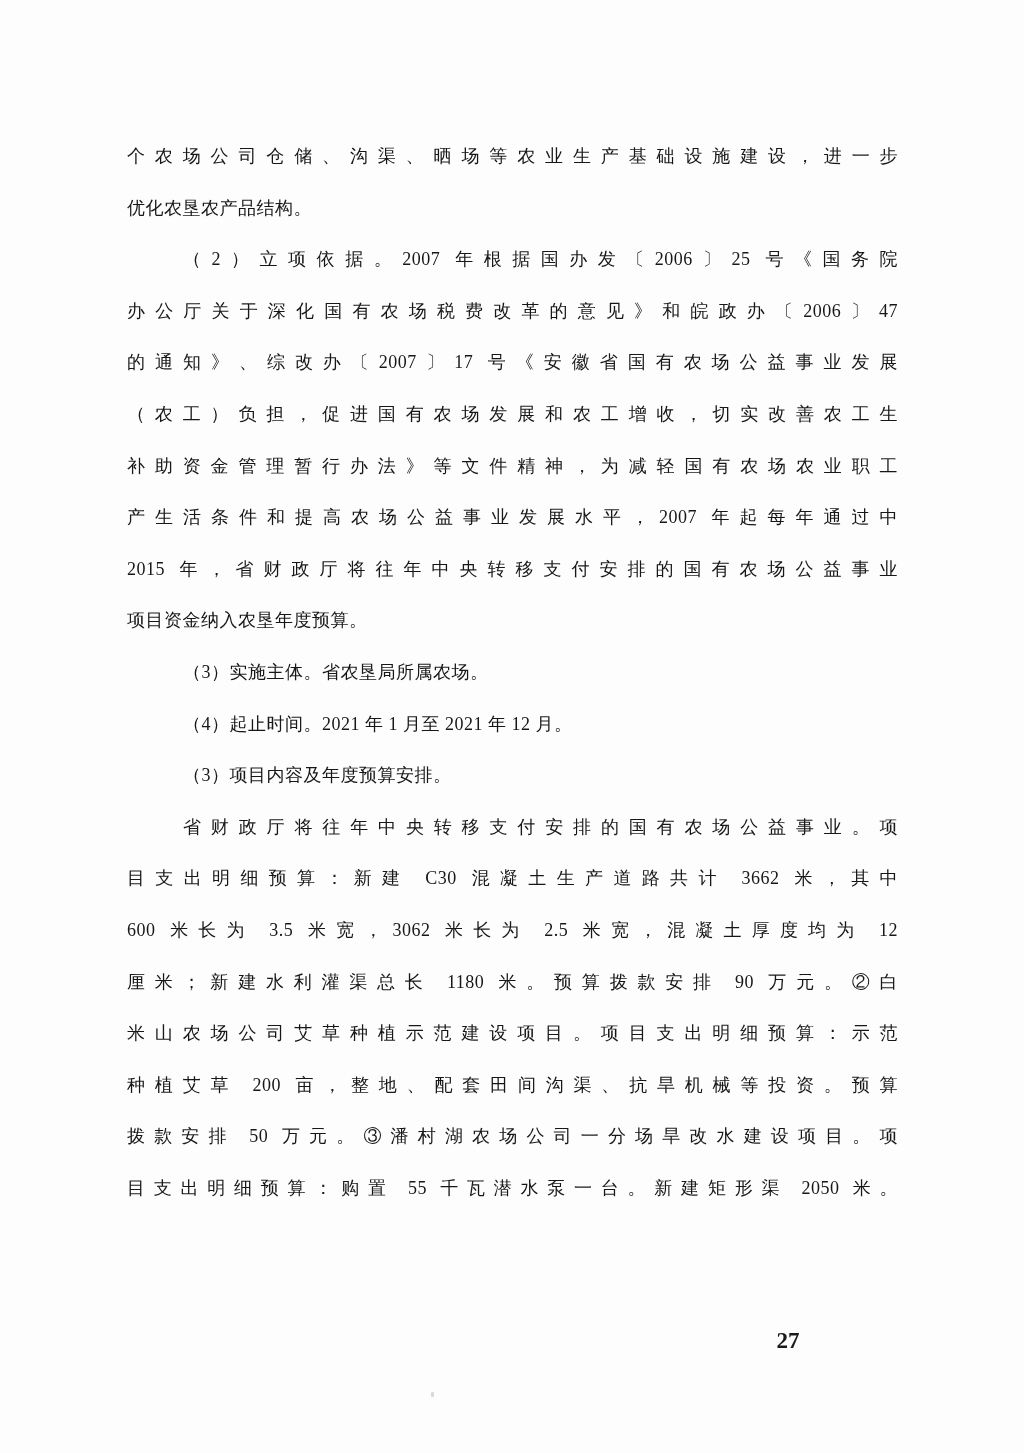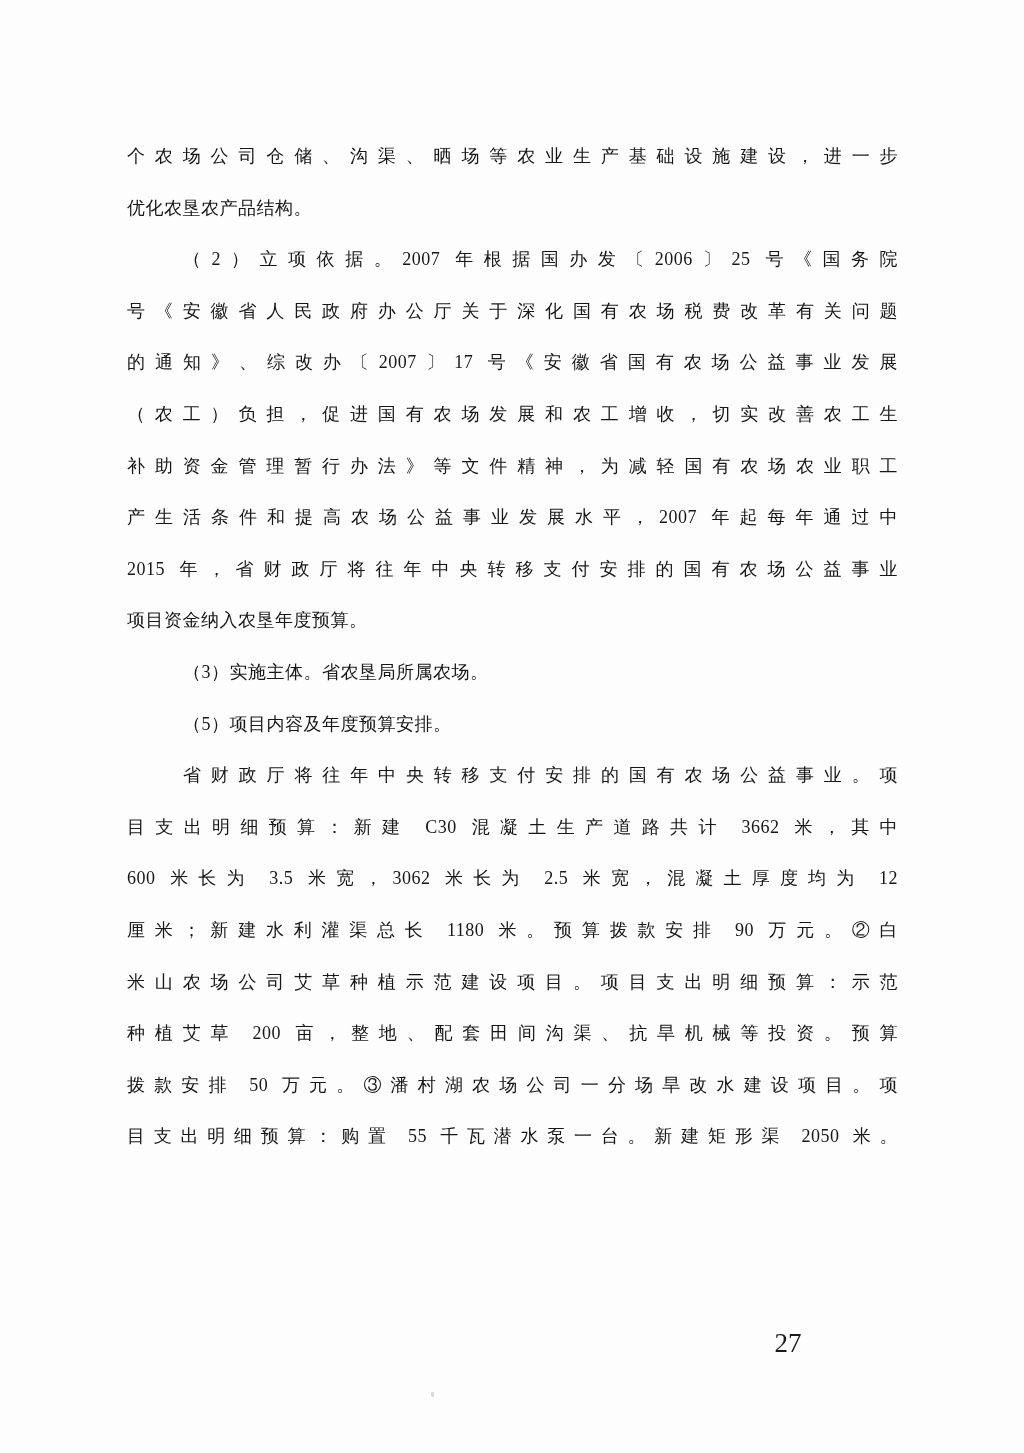--- a/index.html
+++ b/index.html
@@ -44,51 +44,52 @@
   .line.indent {
     text-indent: 56px;
     font-family: Liberation Serif, serif;
   }
   .page-number {
     position: absolute;
     top: 1328px;
     left: 758px;
     width: 60px;
     text-align: center;
-    font-size: 27px;
-    font-weight: normal;
+    font-size: 23px;
+    font-weight: bold;
     color: #1a1a1a;
   }
   .scan-noise {
     position: absolute;
     left: 431px;
     top: 1392px;
     width: 3px;
     height: 5px;
     background: #d9d9d9;
     border-radius: 1px;
   }
 </style>
 </head>
 <body>
 
 <div class="sheet">
   <div class="doc-body">
       <div class="line j">个农场公司仓储、沟渠、晒场等农业生产基础设施建设，进一步</div>
       <div class="line">优化农垦农产品结构。</div>
       <div class="line j indent">（2）立项依据。2007 年根据国办发〔2006〕25 号《国务院</div>
-      <div class="line j">号《安徽省人民政府办公厅关于深化国有农场税费改革有关问题</div>
+      <div class="line j">办公厅关于深化国有农场税费改革的意见》和皖政办〔2006〕47</div>
       <div class="line j">的通知》、综改办〔2007〕17 号《安徽省国有农场公益事业发展</div>
       <div class="line j">（农工）负担，促进国有农场发展和农工增收，切实改善农工生</div>
       <div class="line j">补助资金管理暂行办法》等文件精神，为减轻国有农场农业职工</div>
       <div class="line j">产生活条件和提高农场公益事业发展水平，2007 年起每年通过中</div>
       <div class="line j">2015 年，省财政厅将往年中央转移支付安排的国有农场公益事业</div>
       <div class="line">项目资金纳入农垦年度预算。</div>
       <div class="line indent">（3）实施主体。省农垦局所属农场。</div>
-      <div class="line indent">（5）项目内容及年度预算安排。</div>
+      <div class="line indent">（4）起止时间。2021 年 1 月至 2021 年 12 月。</div>
+      <div class="line indent">（3）项目内容及年度预算安排。</div>
       <div class="line j indent">省财政厅将往年中央转移支付安排的国有农场公益事业。项</div>
       <div class="line j">目支出明细预算：新建 C30 混凝土生产道路共计 3662 米，其中</div>
       <div class="line j">600 米长为 3.5 米宽，3062 米长为 2.5 米宽，混凝土厚度均为 12</div>
       <div class="line j">厘米；新建水利灌渠总长 1180 米。预算拨款安排 90 万元。②白</div>
       <div class="line j">米山农场公司艾草种植示范建设项目。项目支出明细预算：示范</div>
       <div class="line j">种植艾草 200 亩，整地、配套田间沟渠、抗旱机械等投资。预算</div>
       <div class="line j">拨款安排 50 万元。③潘村湖农场公司一分场旱改水建设项目。项</div>
       <div class="line j">目支出明细预算：购置 55 千瓦潜水泵一台。新建矩形渠 2050 米。</div>
     </div>
   <div class="page-number">27</div>

